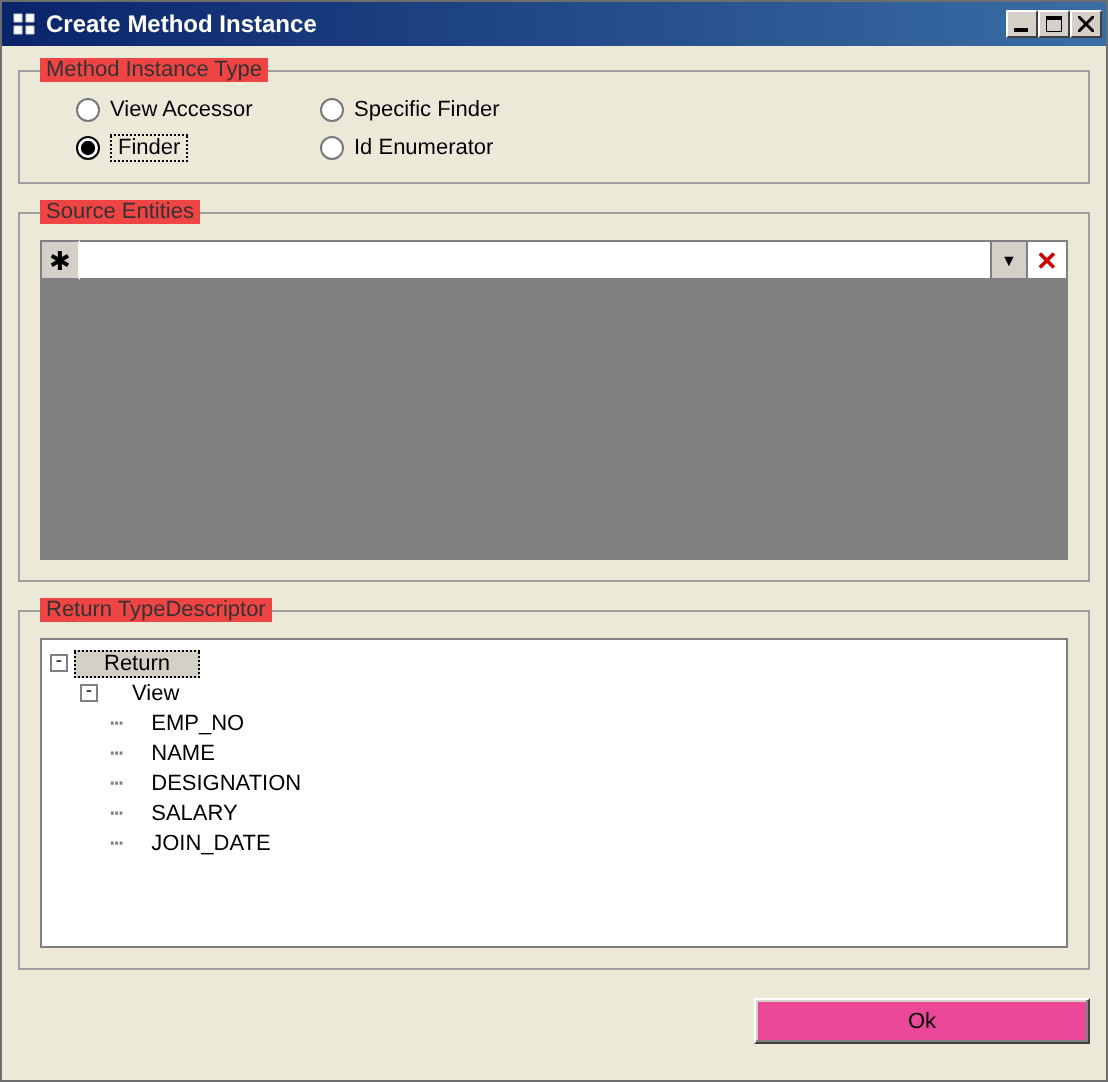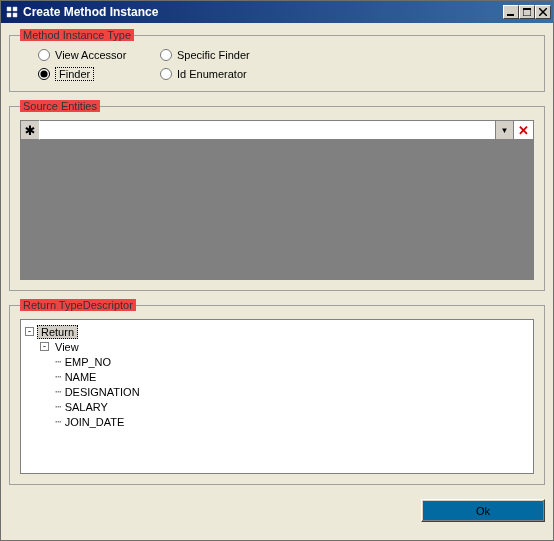--- a/index.html
+++ b/index.html
@@ -176,36 +176,36 @@
   cursor: pointer;
   background: #fff;
 }
 .tree-dots {
   color: #808080;
   font-family: monospace;
   font-size: 11px;
   letter-spacing: 0;
 }
 .tree-label {
-  padding: 0 3px;
+  padding: 0 14px;
 }
 .tree-label.selected {
   background: #d4d0c8;
   border: 1px dotted #000;
 }
 .button-bar {
   display: flex;
   justify-content: flex-end;
   gap: 10px;
   padding-top: 6px;
 }
 .btn {
-  width: 124px;
+  width: 168px;
   height: 23px;
-  background: #0369a1;
+  background: #ec4899;
   border: 1px solid #fff;
   border-right-color: #404040;
   border-bottom-color: #404040;
   box-shadow: inset -1px -1px 0 #808080, inset 1px 1px 0 #d4d0c8;
   font-size: 11px;
   font-family: Tahoma, Arial, sans-serif;
   cursor: pointer;
   text-align: center;
 }
 </style>

